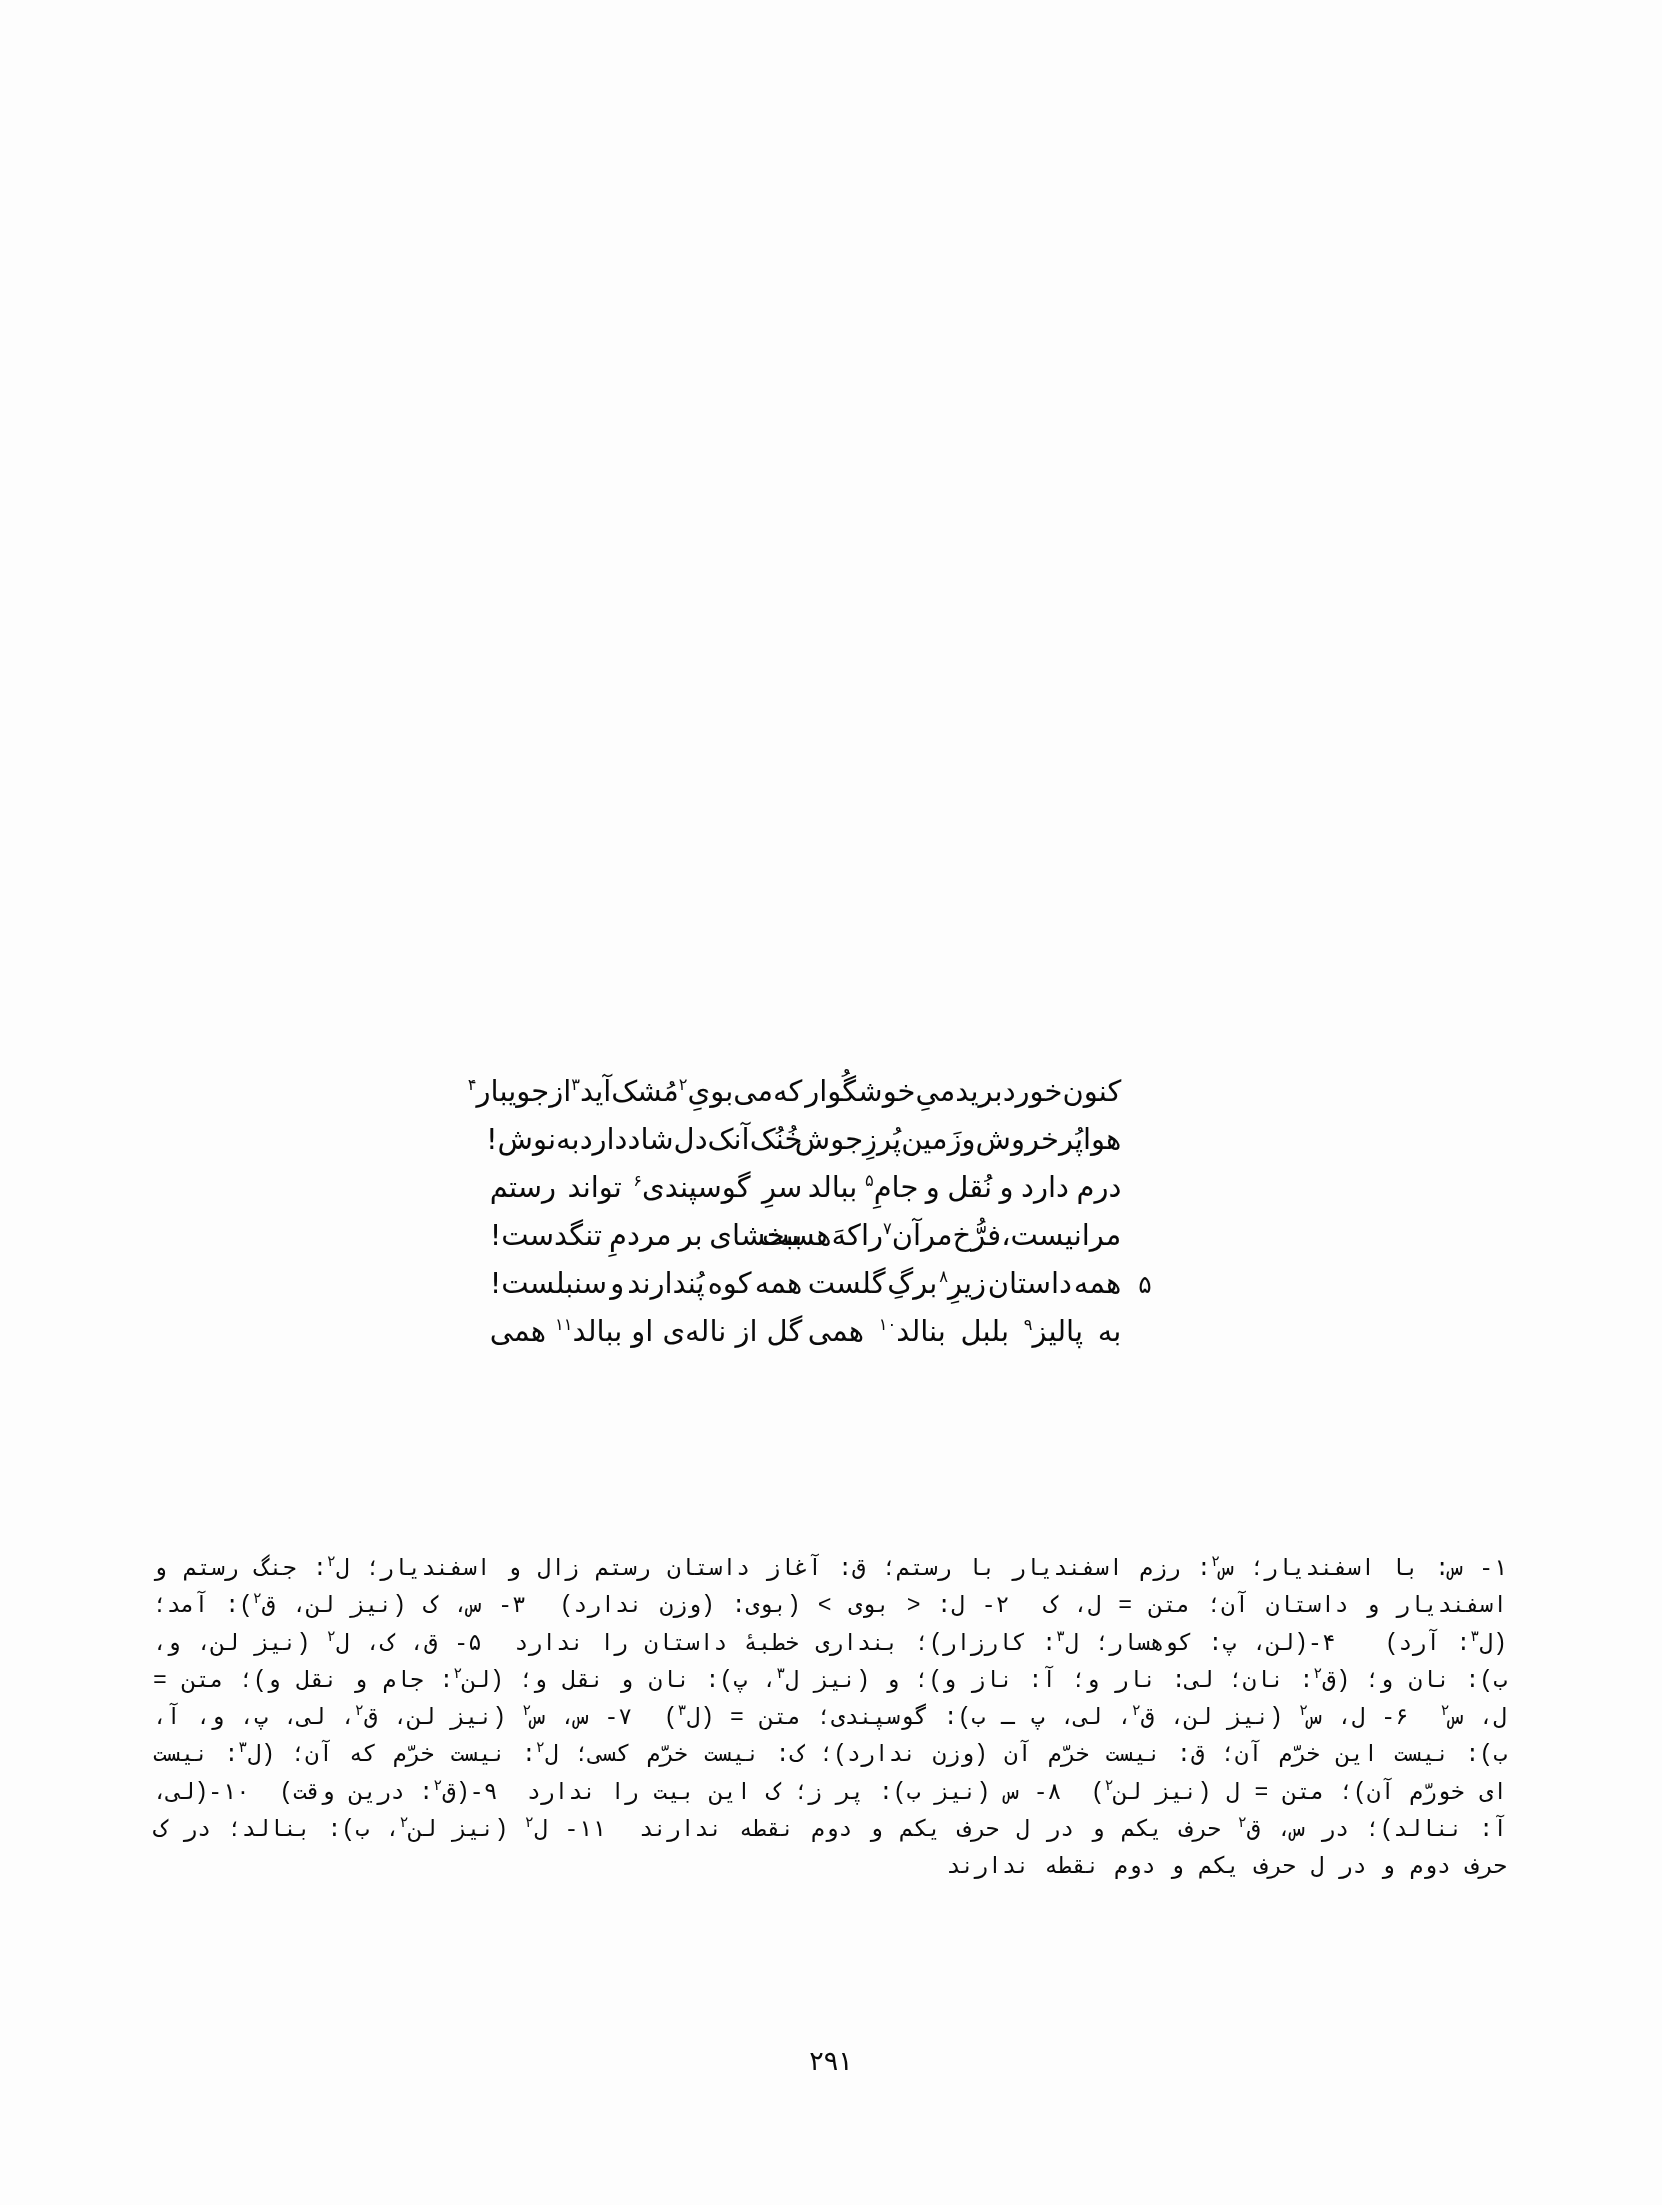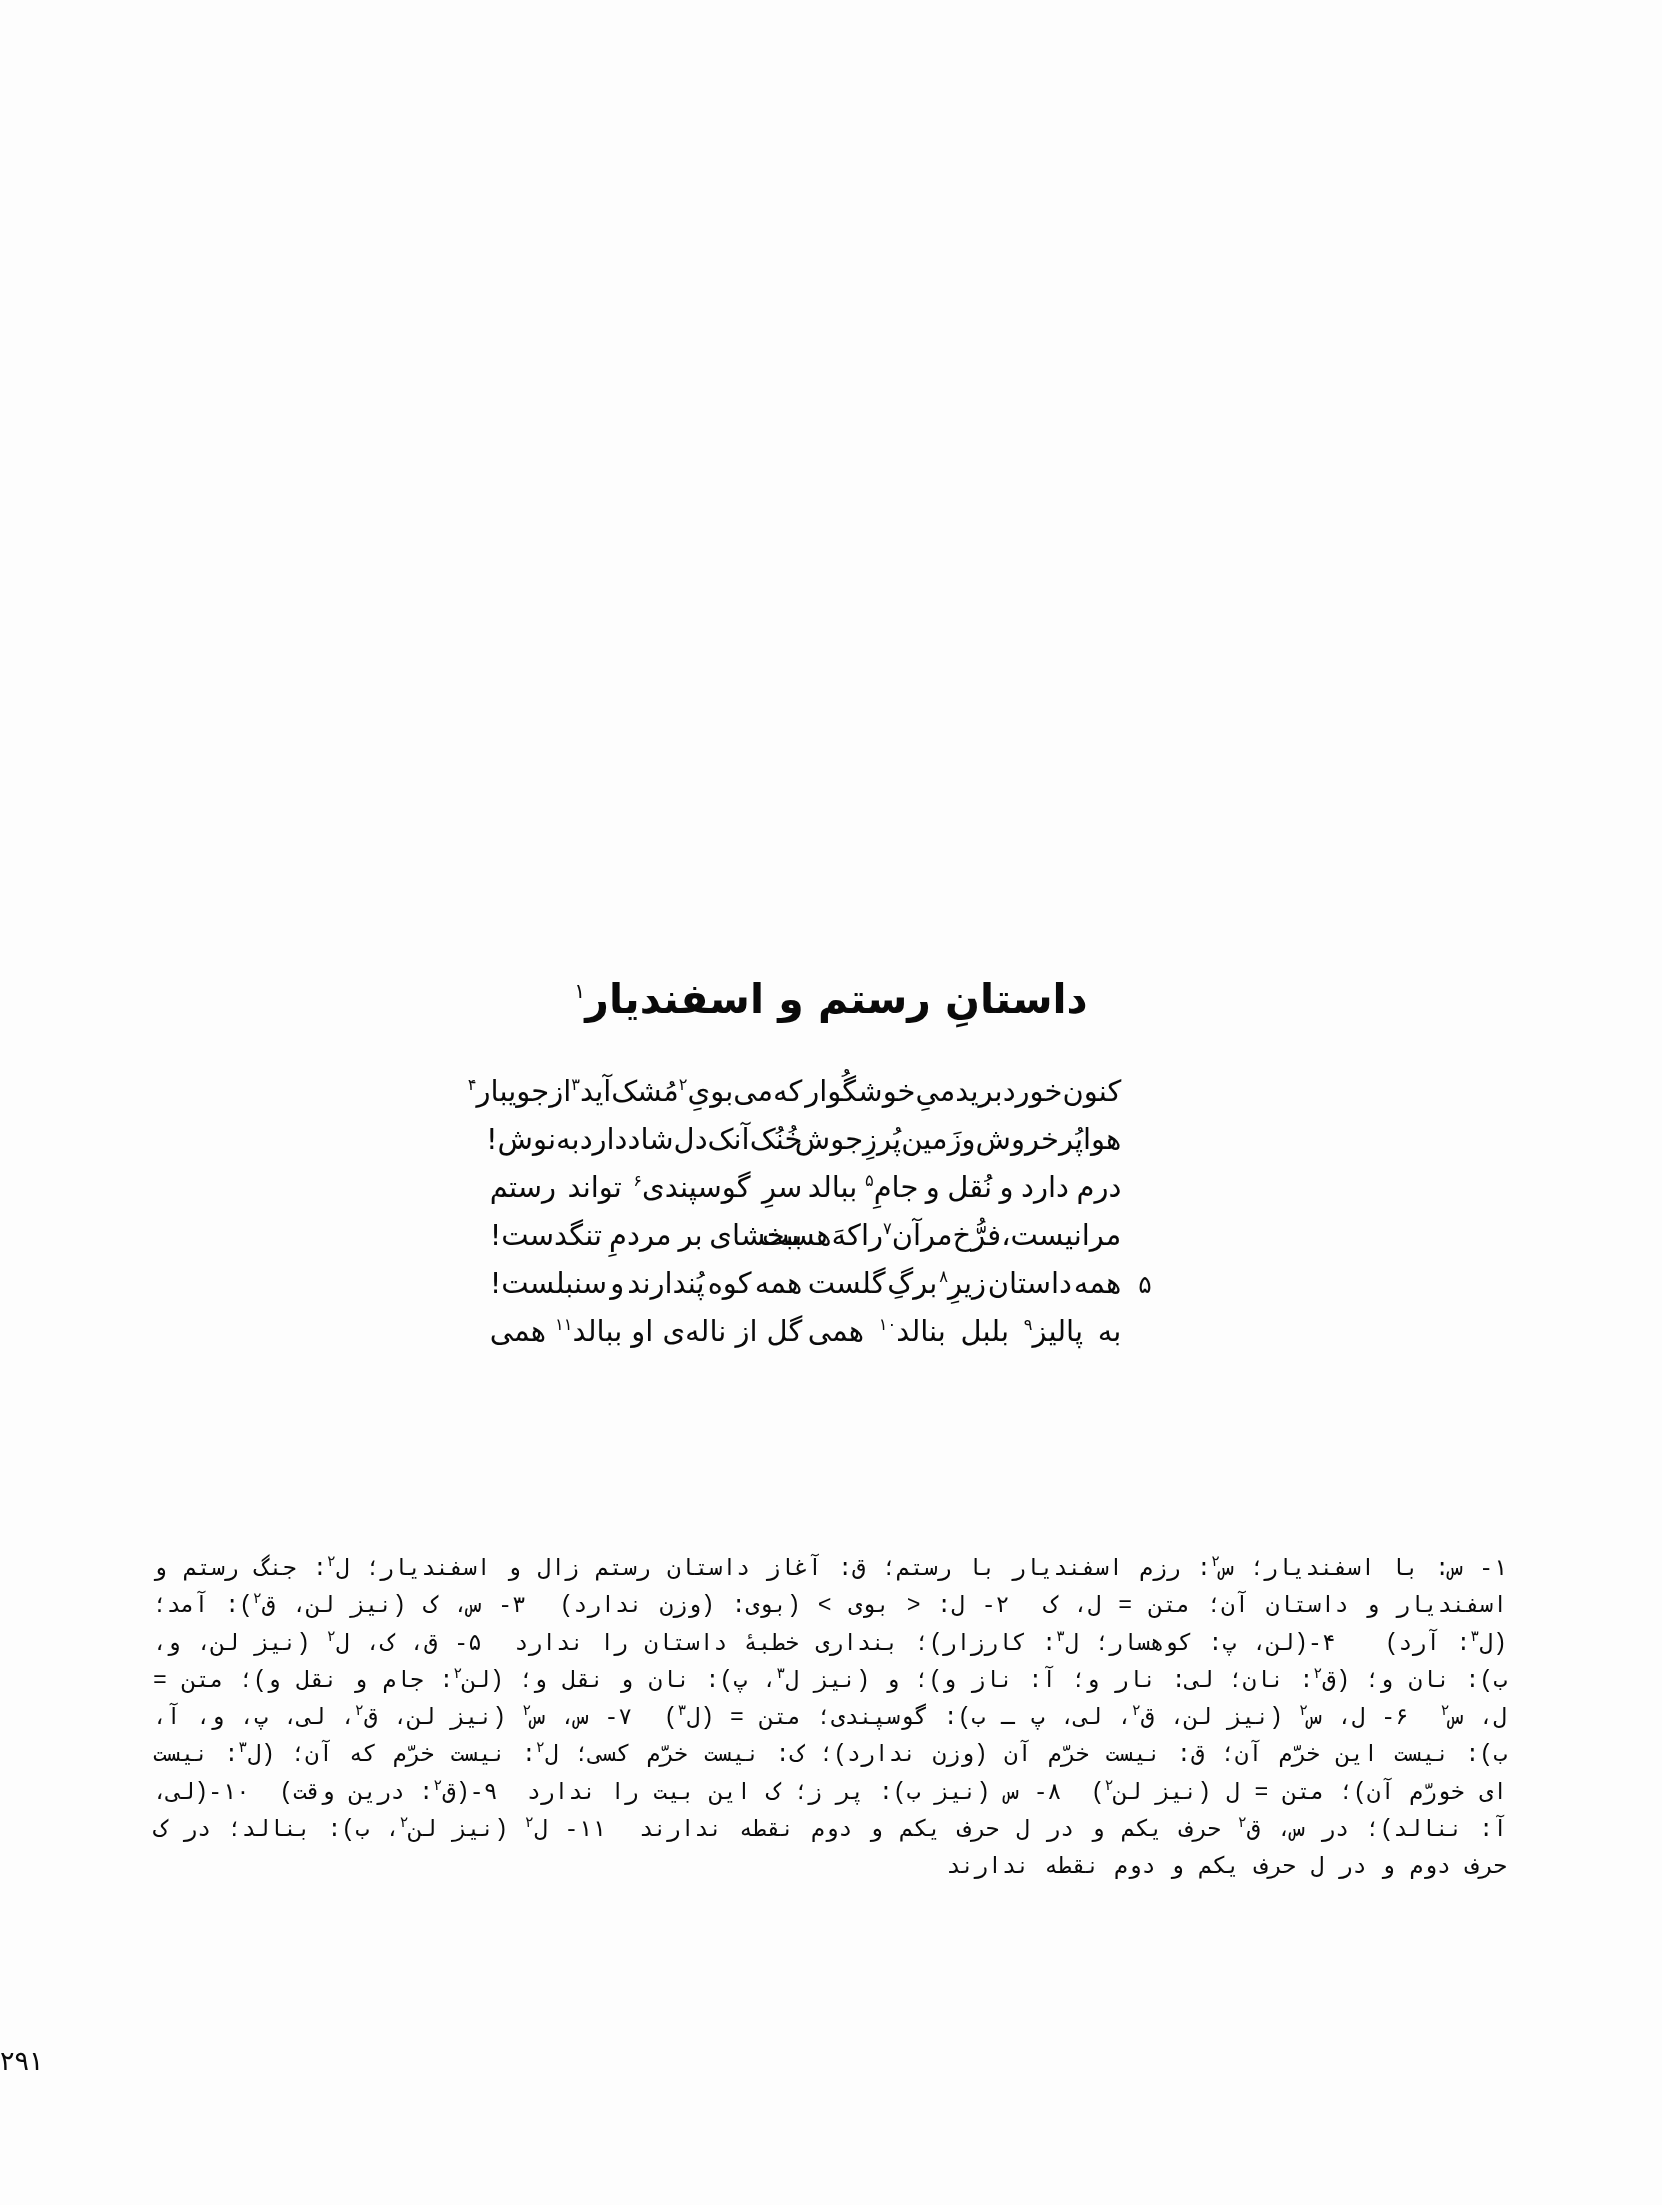--- a/index.html
+++ b/index.html
@@ -116,35 +116,30 @@
     vertical-align: super;
     line-height: 0;
   }
 
   
   .folio {
     position: absolute;
     top: 2045px;
     left: 0;
     right: 0;
-    text-align: left;
+    text-align: center;
     font-size: 27px;
     direction: rtl;
   }
 </style>
 </head>
 <body>
 
 <div class="page">
 
-  <div class="title-block">
-    <h1 class="title">
-      <span>داستانِ رستم و اسفندیار</span><sup>۱</sup>
-    </h1>
-  </div>
 
   <div class="verse-block" id="verse-block">
       <div class="verse-line">
         <div class="vnum"></div>
         <div class="hemistich h1">
           <span>کنون</span>
           <span>خورد</span>
           <span>برید</span>
           <span>میِ</span>
           <span>خوشگُوار</span>

